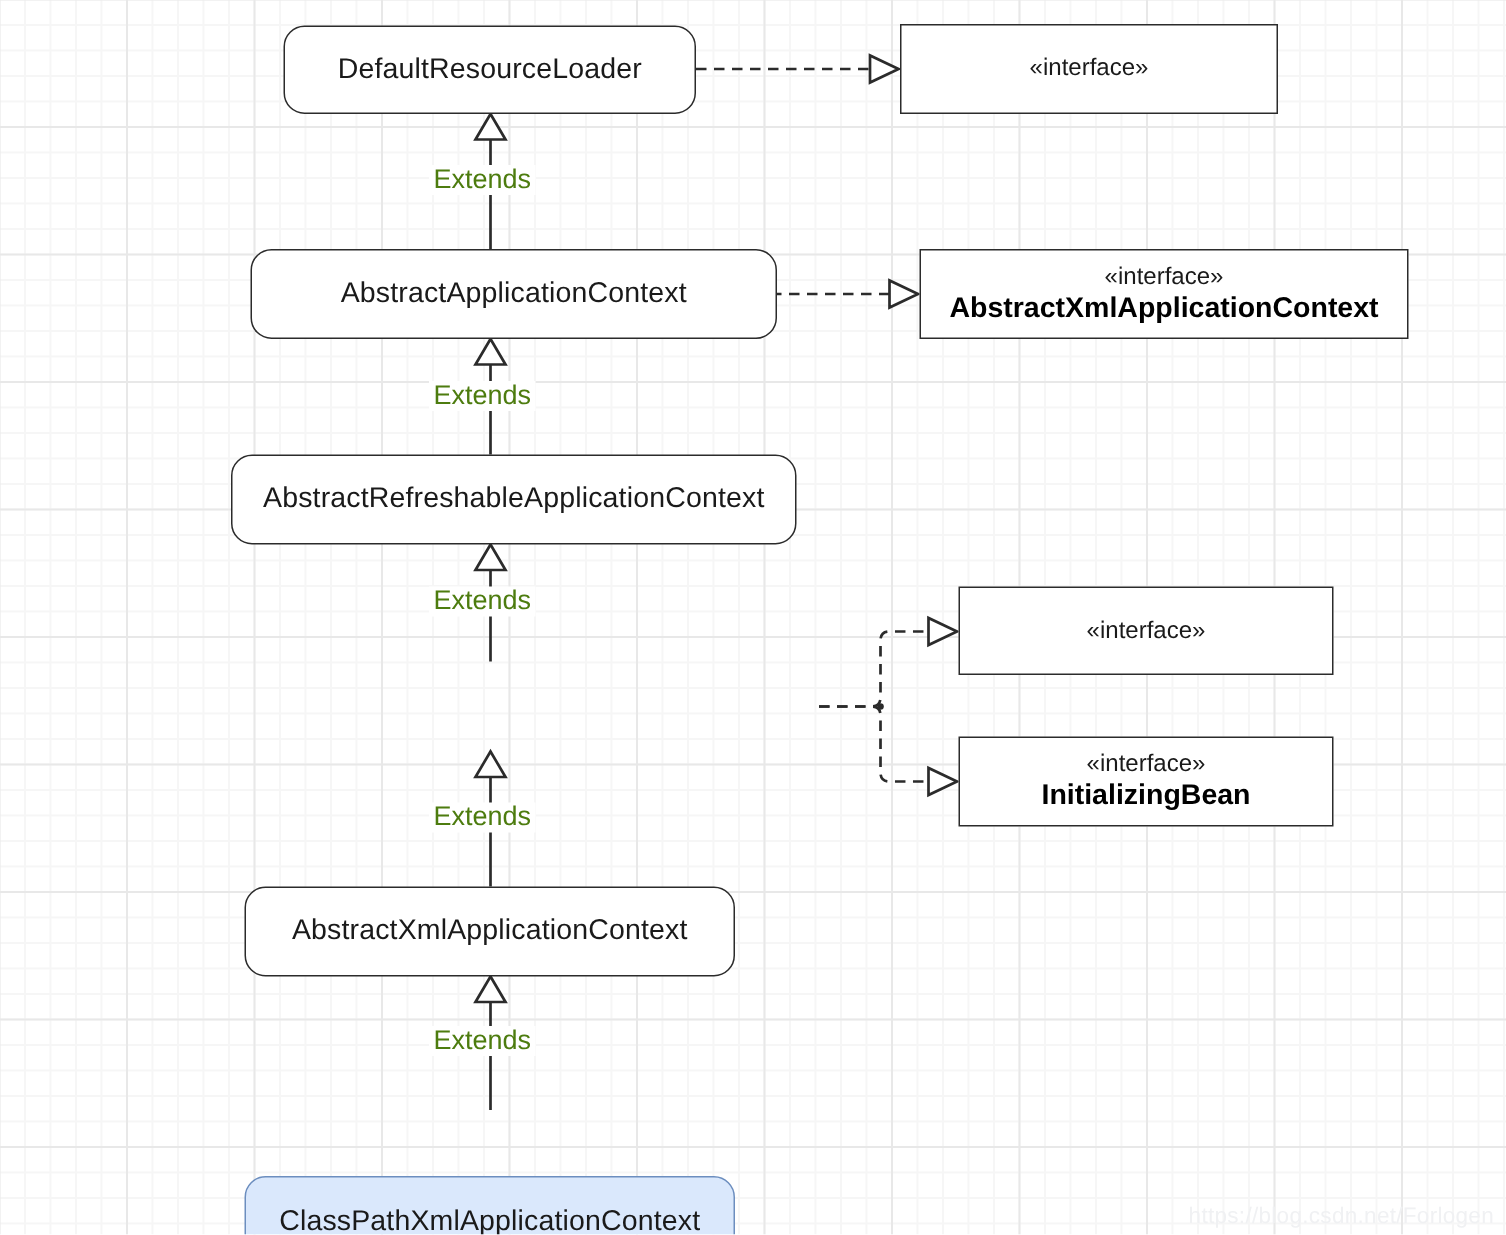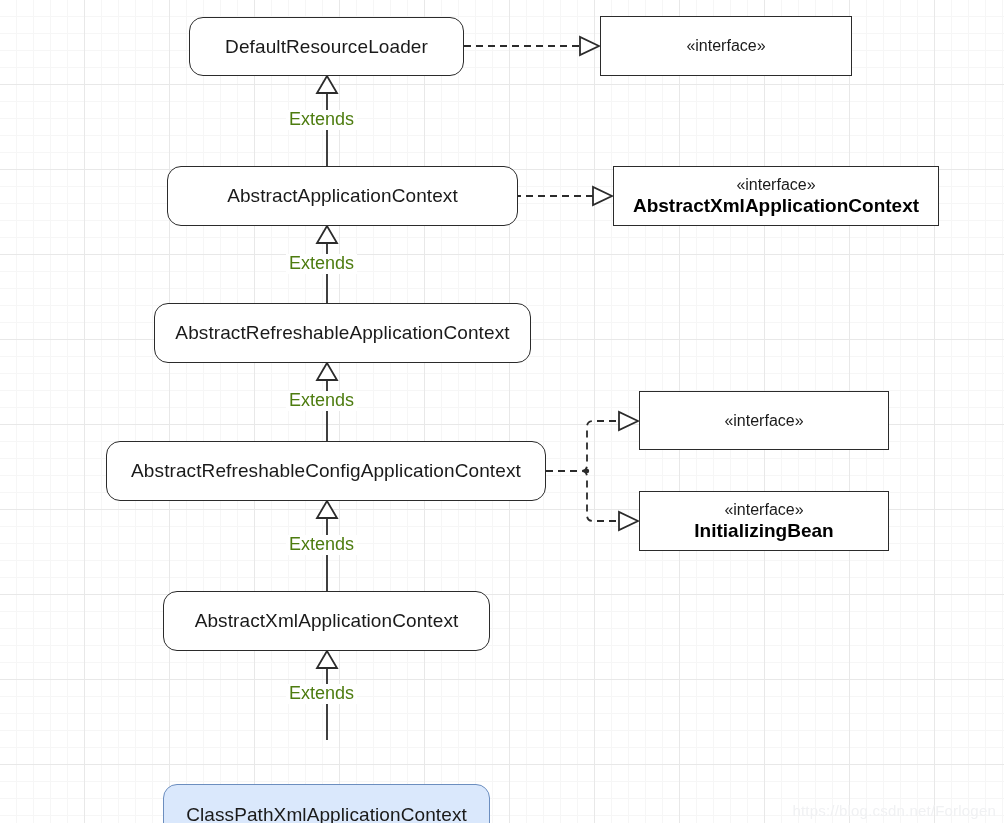--- a/index.html
+++ b/index.html
@@ -142,23 +142,20 @@
   </div>
 
   <div class="node class-node" style="left:151px; top:166px; width:351px; height:60px;margin-left:16px;">
     <span>AbstractApplicationContext</span>
   </div>
 
   <div class="node class-node" style="left:154px; top:303px; width:377px; height:60px;">
     <span>AbstractRefreshableApplicationContext</span>
   </div>
 
-  <div class="node class-node" style="left:106px; top:441px; width:440px; height:60px;">
-    <span>AbstractRefreshableConfigApplicationContext</span>
-  </div>
 
   <div class="node class-node" style="left:163px; top:591px; width:327px; height:60px;">
     <span>AbstractXmlApplicationContext</span>
   </div>
 
   <div class="node class-node highlight" style="left:163px; top:784px; width:327px; height:61px;">
     <span>ClassPathXmlApplicationContext</span>
   </div>
 
   <div class="node iface-node" style="left:600px; top:16px; width:252px; height:60px;">

